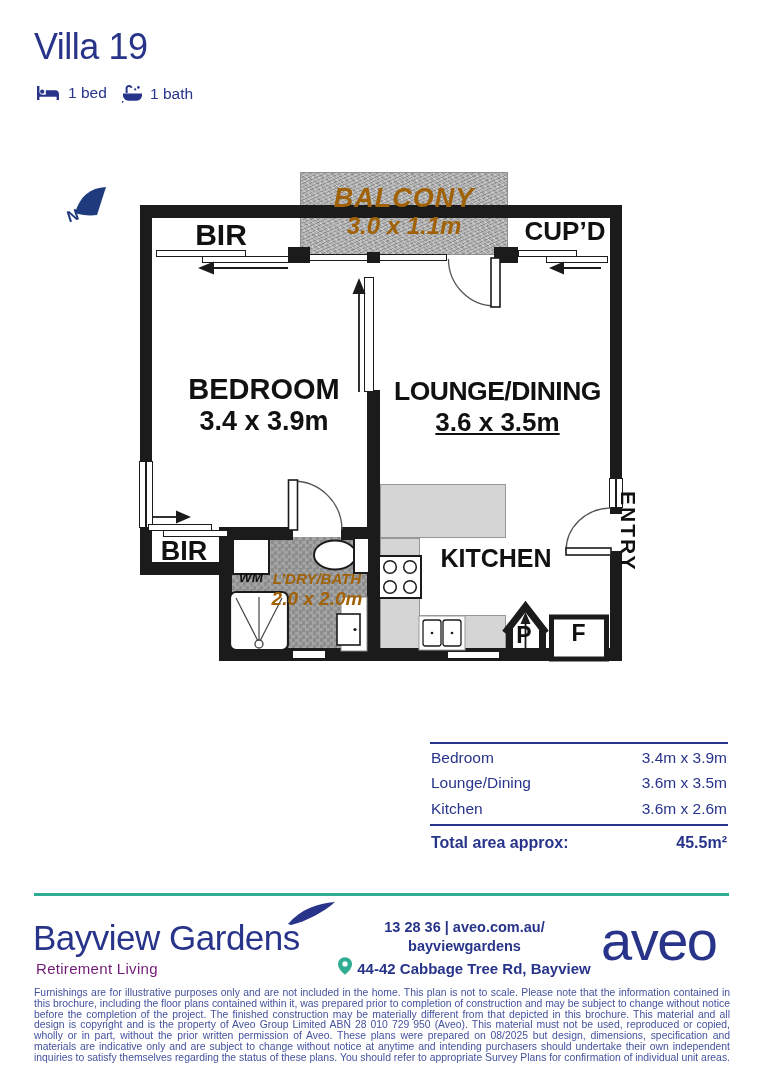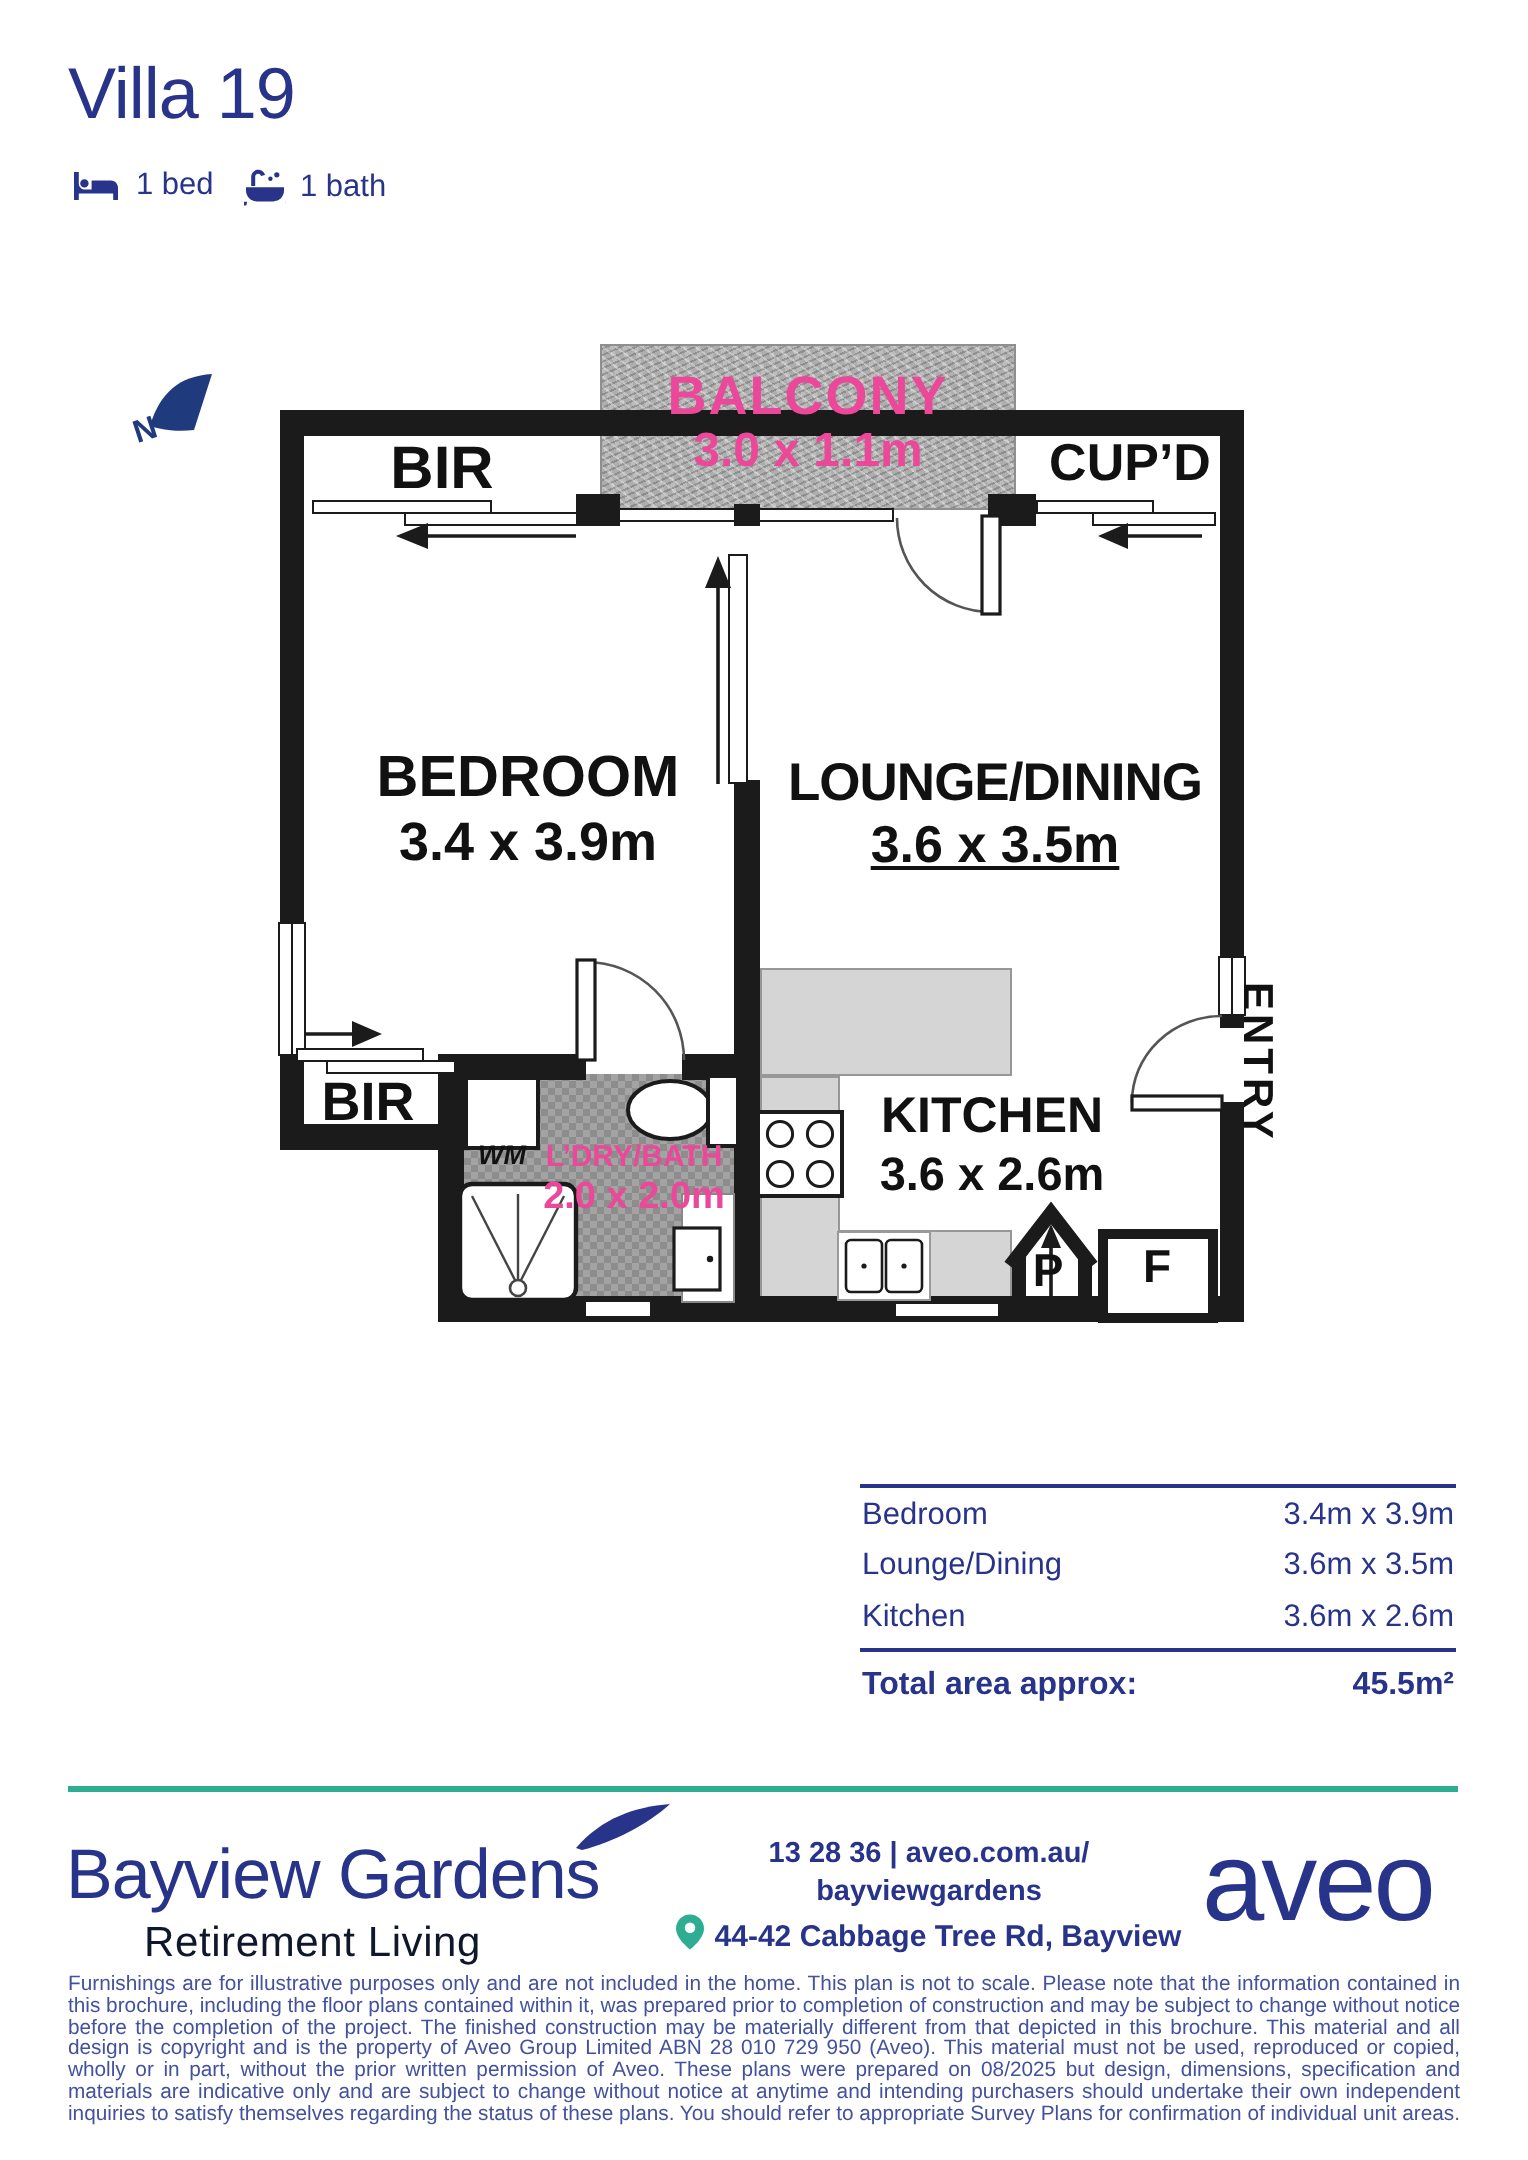--- a/index.html
+++ b/index.html
@@ -19,33 +19,33 @@
                       repeating-linear-gradient(-24deg,rgba(55,55,55,.28) 0 1px,transparent 1px 3px),
                       repeating-linear-gradient(80deg,rgba(255,255,255,.18) 0 2px,transparent 2px 6px);
      border:1.5px solid #8f8f8f;box-sizing:border-box;}
   .win{position:absolute;background:#fff;z-index:4;box-sizing:border-box;}
   .open{position:absolute;background:#fff;z-index:4;}
   .track{position:absolute;background:#fff;border:1.5px solid #1b1b1b;box-sizing:border-box;z-index:4;}
   .tick{position:absolute;background:#1b1b1b;z-index:5;}
   .wmbox{position:absolute;left:232px;top:538px;width:38px;height:37px;background:#fff;border:2.5px solid #1b1b1b;box-sizing:border-box;z-index:4;}
   #fixtures{position:absolute;left:0;top:0;z-index:6;pointer-events:none;}
   .lbl{position:absolute;z-index:8;font-weight:700;color:#111;text-align:center;line-height:1.05;}
-  .lblw{color:#ec4899;}
+  .lblw{color:#a16207;font-style:italic;}
   .entry-lbl{writing-mode:vertical-rl;letter-spacing:2px;}
   .north-n{color:#1F3A7D;transform:rotate(-18deg);}
   
   .tbl{position:absolute;left:430px;top:742px;width:298px;color:#28348A;font-size:15.5px;z-index:9;border-top:2.5px solid #28348A;}
   .tbl .row{display:flex;justify-content:space-between;padding:4.5px 1px 3px 1px;}
   .tbl .sep{border-top:2px solid #28348A;margin-top:3px;}
   .tbl .total{display:flex;justify-content:space-between;font-weight:700;font-size:16px;padding:8px 1px 0 1px;text-align:right;}
   
   .rule{position:absolute;left:34px;top:893px;width:695px;height:2.5px;background:#2EAD92;z-index:9;}
   .brand{position:absolute;left:33px;top:918px;font-size:35px;font-weight:500;color:#28348A;letter-spacing:-.5px;z-index:9;}
   .brand-leaf{position:absolute;left:288px;top:902px;z-index:10;}
-  .tagline{position:absolute;left:36px;top:960px;font-size:21px;color:#0f172a;letter-spacing:.3px;z-index:9;margin-left:36px;}
+  .tagline{position:absolute;left:36px;top:960px;font-size:15px;color:#701a75;letter-spacing:.3px;z-index:9;}
   .contact{position:absolute;left:337px;top:918px;width:255px;text-align:center;color:#28348A;
            font-size:14.5px;font-weight:700;line-height:1.28;z-index:9;}
   .addr{display:flex;align-items:center;justify-content:center;gap:5px;font-size:15px;margin-top:2px;}
   .logo{position:absolute;left:601px;top:908px;font-size:56px;font-weight:500;color:#28348A;letter-spacing:-1.5px;z-index:9;}
   .disclaimer{position:absolute;left:34px;top:988px;width:696px;font-size:10.4px;line-height:10.8px;
               text-align:justify;color:#44529E;z-index:9;}
 </style>
 </head>
 <body>
 
@@ -204,21 +204,20 @@
   <div class="lbl" style="left:515px;top:218px;width:100px;font-size:26px;">CUP’D</div>
   <div class="lbl" style="left:164px;top:374px;width:200px;font-size:29px;">BEDROOM</div>
   <div class="lbl" style="left:164px;top:407px;width:200px;font-size:27px;">3.4 x 3.9m</div>
   <div class="lbl" style="left:381px;top:378px;width:233px;font-size:26.5px;letter-spacing:-.5px;">LOUNGE/DINING</div>
   <div class="lbl" style="left:381px;top:409px;width:233px;font-size:26px;text-decoration:underline;">3.6 x 3.5m</div>
   <div class="lbl" style="left:146px;top:537px;width:76px;font-size:27px;">BIR</div>
   <div class="lbl" style="left:232px;top:571px;width:38px;font-size:13.5px;z-index:9;font-style:italic;">WM</div>
   <div class="lbl lblw" style="left:260px;top:571px;width:114px;font-size:15px;">L’DRY/BATH</div>
   <div class="lbl lblw" style="left:260px;top:589px;width:114px;font-size:19px;">2.0 x 2.0m</div>
   <div class="lbl" style="left:406px;top:545px;width:180px;font-size:25px;">KITCHEN</div>
-  <div class="lbl" style="left:406px;top:575px;width:180px;font-size:23.5px;">3.6 x 2.6m</div>
   <div class="lbl" style="left:508px;top:623px;width:32px;font-size:23px;z-index:9;">P</div>
   <div class="lbl" style="left:550px;top:621px;width:57px;font-size:23px;z-index:9;">F</div>
   <div class="lbl entry-lbl" style="left:617px;top:476px;height:110px;font-size:21px;">ENTRY</div>
 
   <div class="tbl">
     <div class="row">
       <span>Bedroom</span>
       <span>3.4m x 3.9m</span>
     </div>
     <div class="row">

